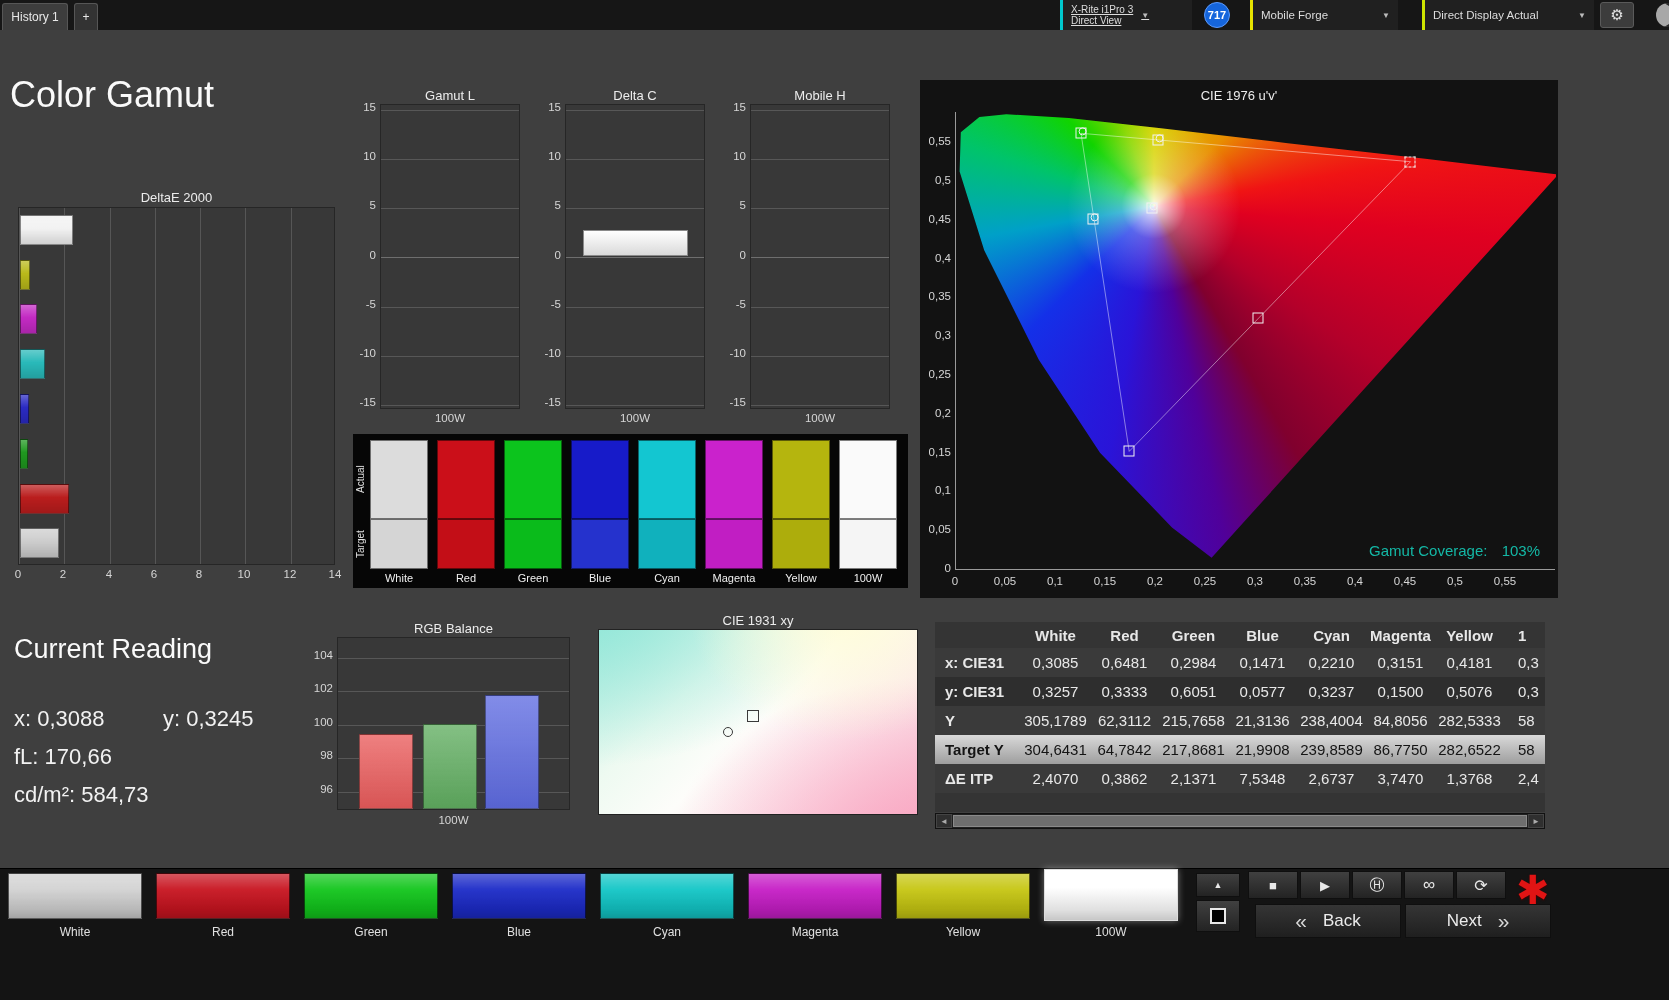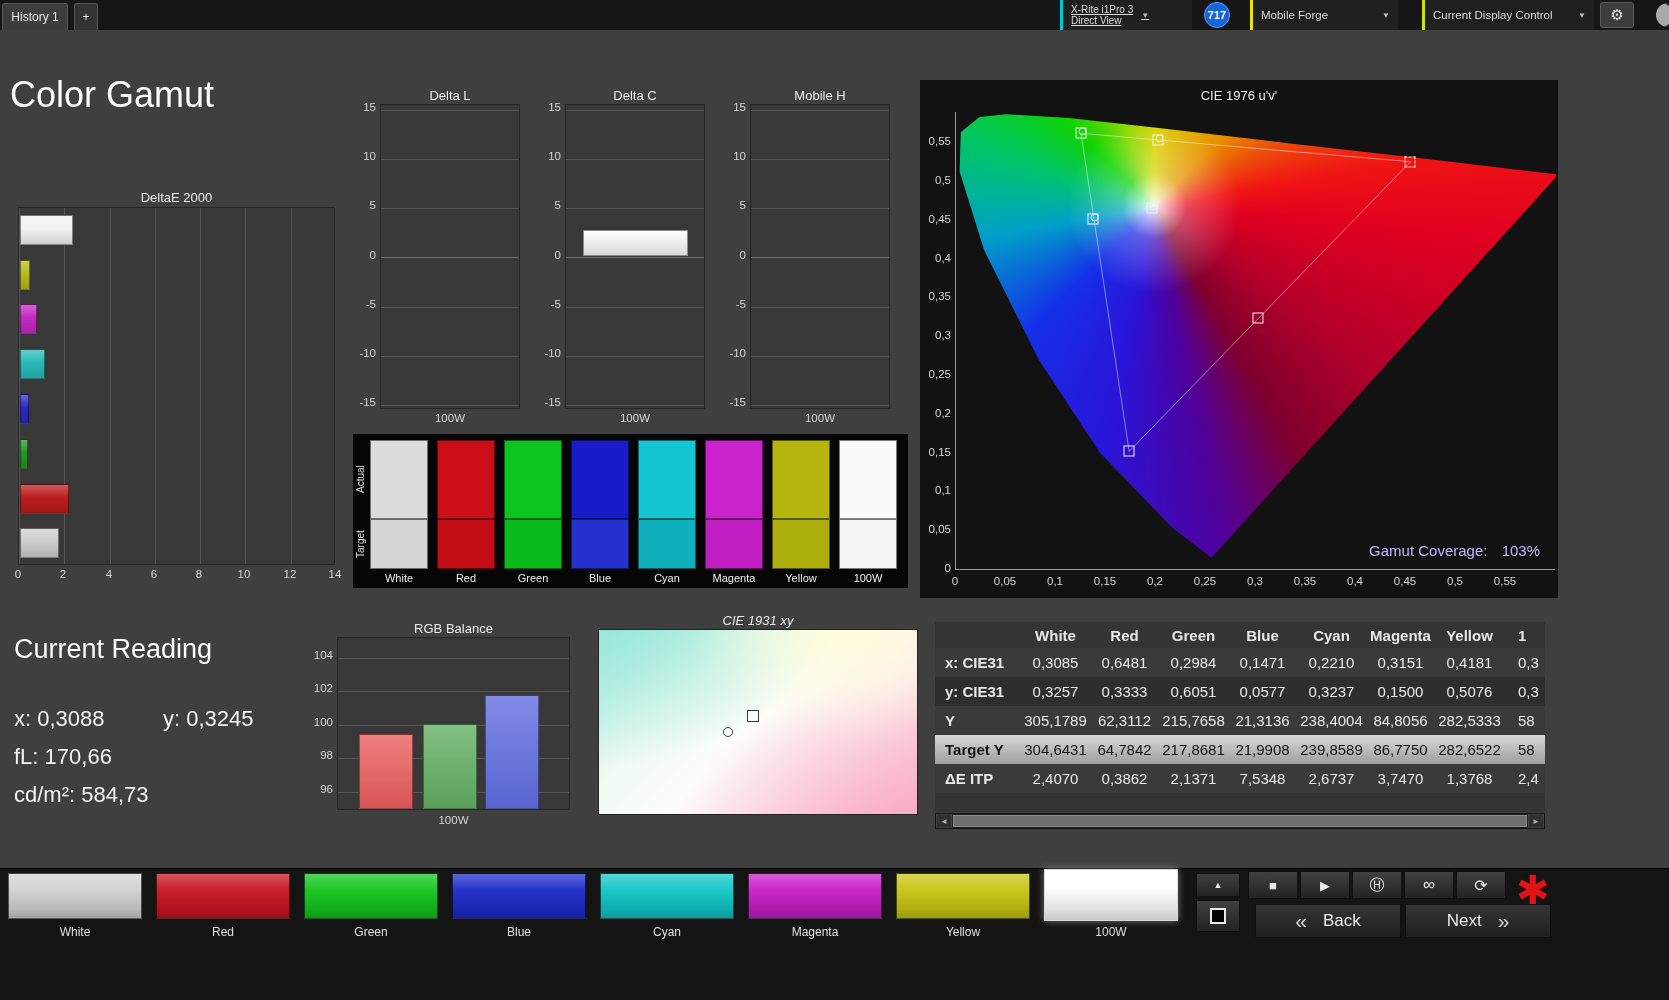--- a/index.html
+++ b/index.html
@@ -51,21 +51,21 @@
 background:
  radial-gradient(circle at 33% 20.6%, rgba(255,255,255,.92) 0%, rgba(255,255,255,.28) 6%, rgba(255,255,255,0) 16%),
  conic-gradient(from 0deg at 33% 20.6%,
   #d8d400 0deg,#e89000 45deg,#f01414 80deg,#e00020 95deg,#b4002a 125deg,#80002e 150deg,
   #50009a 168deg,#2a14d8 190deg,#1430e8 225deg,#00a0c8 260deg,#00c46a 288deg,#10d400 315deg,#8cd800 340deg,#d8d400 360deg);
 clip-path:polygon(42.6% 97.3%,36% 90.7%,24% 74.4%,13.8% 54.1%,4.7% 30.2%,0.6% 13%,0.8% 4.4%,3.9% 1.1%,8.4% 0.5%,18.8% 1.3%,33.8% 3.5%,55.3% 6.8%,78.2% 10.2%,92.8% 12.5%,100% 13.6%,100% 14.2%);}
 #cie-overlay{position:absolute;left:0;top:0;pointer-events:none;}
 .mk{position:absolute;width:11px;height:11px;border:1.5px solid #f2f2f2;transform:translate(-50%,-50%);}
 .mk.dashed{border-style:dashed;}
 .mkc{position:absolute;width:8px;height:8px;border:1.5px solid #f2f2f2;border-radius:50%;transform:translate(-30%,-70%);}
-#coverage{position:absolute;left:1240px;top:542px;width:300px;text-align:right;font-size:15px;color:#c4b5fd;}
+#coverage{position:absolute;left:1240px;top:542px;width:300px;text-align:right;font-size:15px;color:#14b8a6;}
 #coverage span{margin-left:10px;}
 
 
 #cr-title{position:absolute;left:14px;top:634px;font-size:27px;color:#fafafa;}
 .cr-line{position:absolute;font-size:22px;color:#f2f2f2;}
 
 
 #cie31{position:absolute;left:598px;top:629px;width:320px;height:186px;border:1px solid #222;
 background:
  radial-gradient(ellipse at 78% -10%, rgba(255,252,214,.95) 0%, rgba(255,252,214,0) 45%),
@@ -122,21 +122,21 @@
       <span class="chev">▼</span>
     </div>
     <div class="badge">
       <span>717</span>
     </div>
     <div class="tb-drop" style="left:1250px;width:148px;border-left-color:#e6e300;justify-content:space-between;">
       <span>Mobile Forge</span>
       <span class="chev">▼</span>
     </div>
     <div class="tb-drop" style="left:1422px;width:172px;border-left-color:#cde400;justify-content:space-between;">
-      <span>Current Display Control</span>
+      <span>Direct Display Actual</span>
       <span class="chev">▼</span>
     </div>
     <div class="gear-btn">
       <span>⚙</span>
     </div>
     <div class="crescent">
         <i></i>
       </div>
   </div>
 
@@ -155,21 +155,21 @@
   </div>
   <span class="tick c" style="left:3px;top:568px;width:30px;">0</span>
   <span class="tick c" style="left:48px;top:568px;width:30px;">2</span>
   <span class="tick c" style="left:94px;top:568px;width:30px;">4</span>
   <span class="tick c" style="left:139px;top:568px;width:30px;">6</span>
   <span class="tick c" style="left:184px;top:568px;width:30px;">8</span>
   <span class="tick c" style="left:229px;top:568px;width:30px;">10</span>
   <span class="tick c" style="left:275px;top:568px;width:30px;">12</span>
   <span class="tick c" style="left:320px;top:568px;width:30px;">14</span>
 
-  <div class="chart-title" style="left:380px;top:88px;width:140px;">Delta L</div>
+  <div class="chart-title" style="left:380px;top:88px;width:140px;">Gamut L</div>
   <span class="tick r" style="left:348px;top:101px;width:28px;">15</span>
   <span class="tick r" style="left:348px;top:150px;width:28px;">10</span>
   <span class="tick r" style="left:348px;top:199px;width:28px;">5</span>
   <span class="tick r" style="left:348px;top:249px;width:28px;">0</span>
   <span class="tick r" style="left:348px;top:298px;width:28px;">-5</span>
   <span class="tick r" style="left:348px;top:347px;width:28px;">-10</span>
   <span class="tick r" style="left:348px;top:396px;width:28px;">-15</span>
   <div class="plotbox" style="left:380px;top:104px;width:140px;height:305px;">
     <div class="hline" style="top:5px"></div>
       <div class="hline" style="top:54px"></div>
@@ -348,21 +348,21 @@
       <div class="hline" style="top:53px"></div>
       <div class="hline" style="top:87px"></div>
     <div class="hline" style="top:120px"></div>
       <div class="hline" style="top:154px"></div>
     <div class="rgb-bar" style="left: 21px; height: 44.1%; background-color: rgb(234, 92, 92);"></div>
     <div class="rgb-bar" style="left: 85px; height: 50%; background-color: rgb(97, 174, 97);"></div>
     <div class="rgb-bar" style="left: 147px; height: 66.7%; background-color: rgb(95, 108, 226);"></div>
   </div>
   <span class="tick c" style="left:337px;top:814px;width:233px;">100W</span>
 
-  <div class="chart-title" style="left:598px;top:613px;width:320px;font-style:italic;">CIE 1931 xy</div>
+  <div class="chart-title" style="left:598px;top:613px;width:320px;">CIE 1931 xy</div>
   <div id="cie31">
     <div class="mk2" style="left:48.5%;top:47%;"></div>
     <div class="mkc2" style="left:40.5%;top:55.5%;"></div>
   </div>
 
   <div id="meas-table">
     <div class="mt-row head">
       <div class="mt-cell mt-label"></div>
       <div class="mt-cell">White</div>
       <div class="mt-cell">Red</div>

